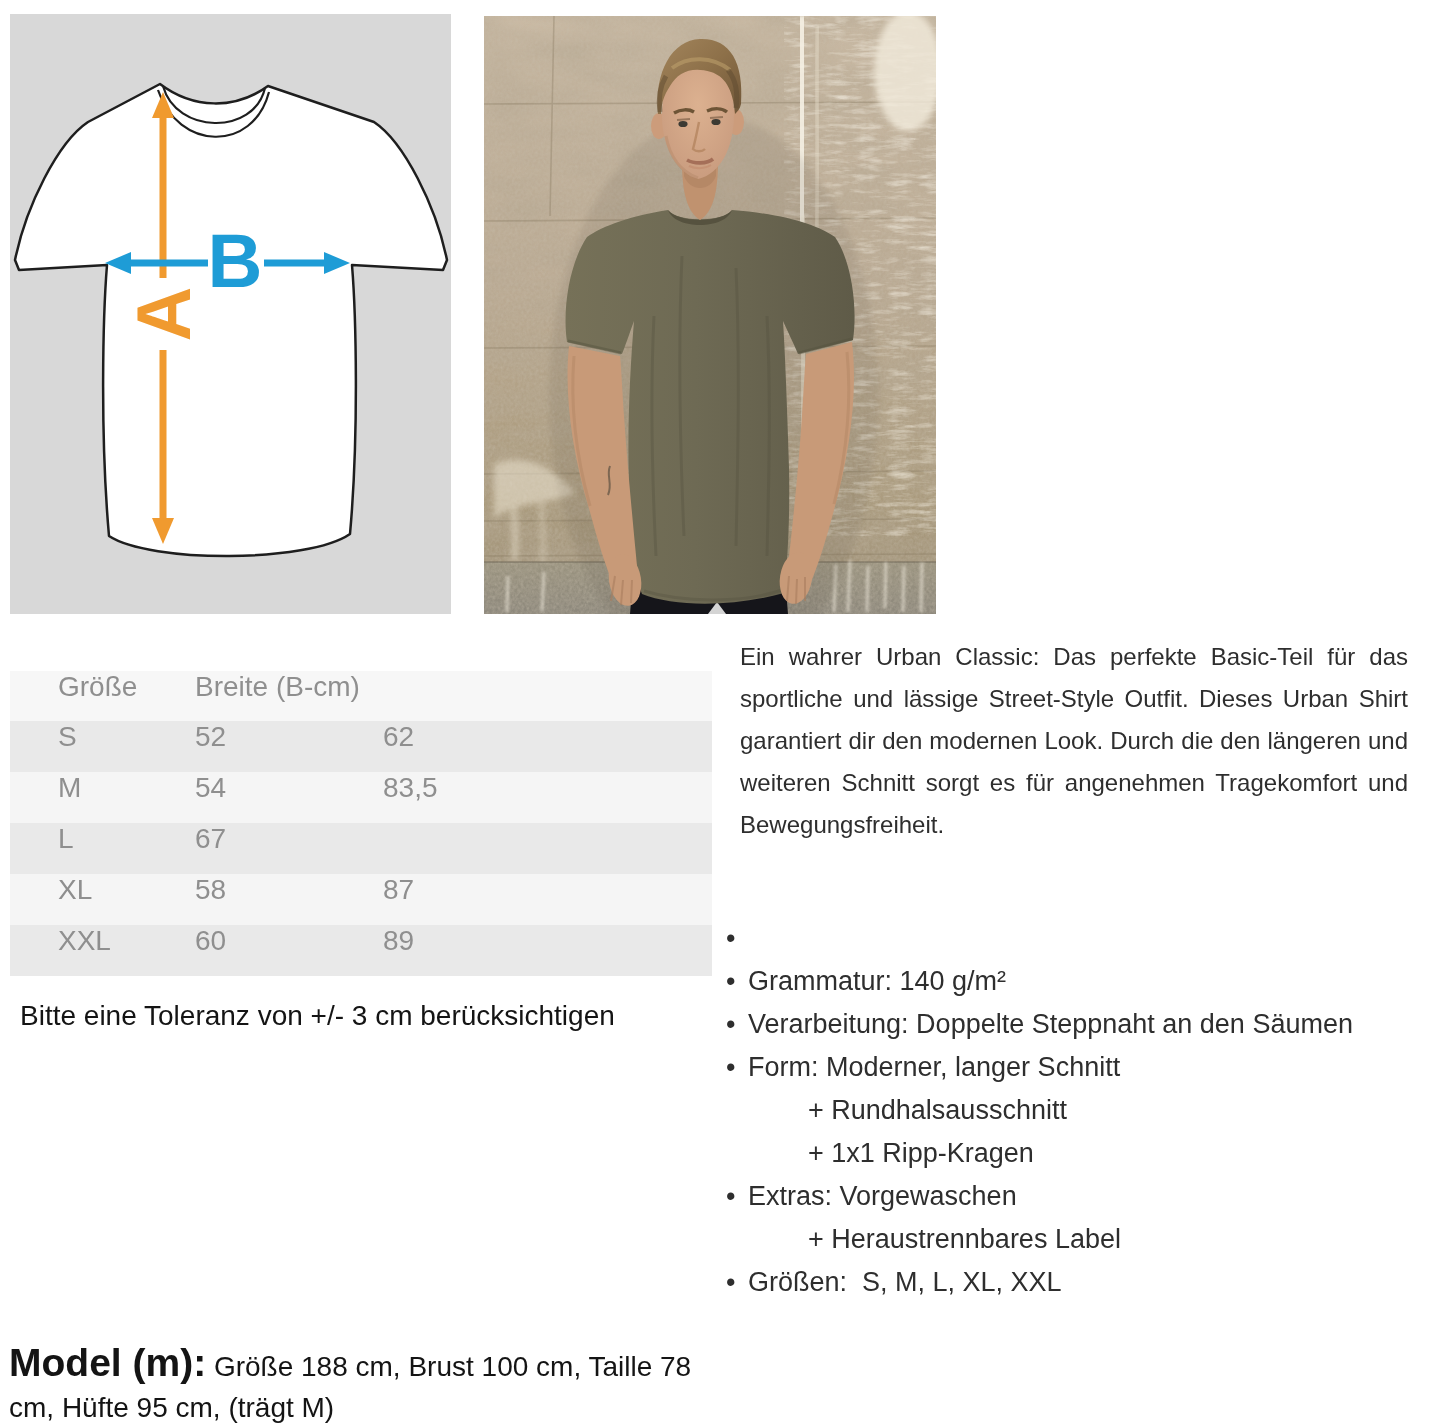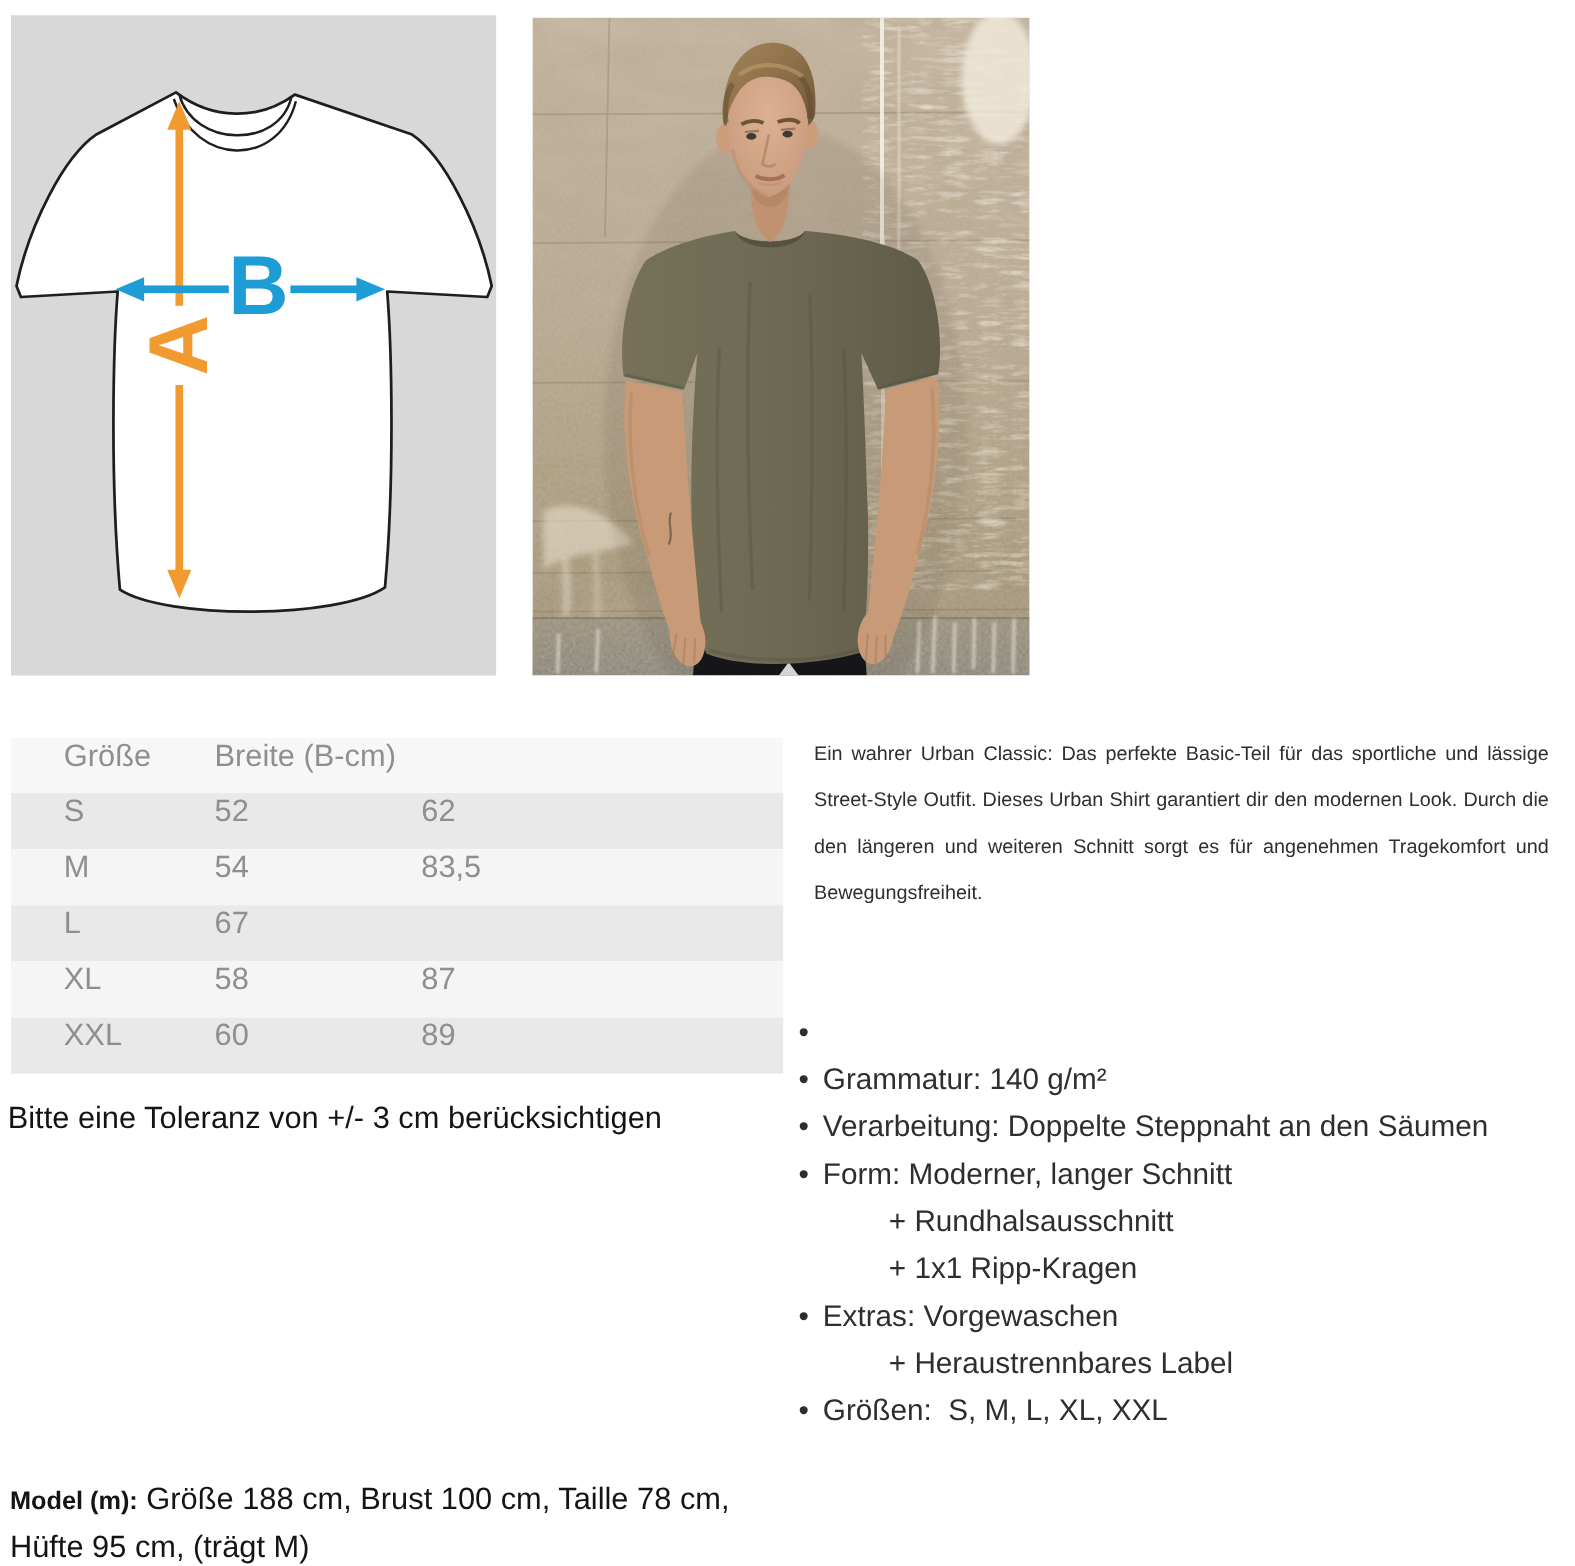--- a/index.html
+++ b/index.html
@@ -30,48 +30,48 @@
   .trow{display:flex;height:51px;}
   .trow.header{height:50px;background:#f7f7f7;}
   .trow.dark{background:#e9e9e9;}
   .trow.light{background:#f5f5f5;}
   .tcell{box-sizing:border-box;padding-left:48px;white-space:nowrap;}
   .c1{width:137px;}
   .c2{width:188px;}
   .c3{flex:1;}
   
   .tolerance{
-    position:absolute;left:7px;top:1000px;width:700px;
+    position:absolute;left:20px;top:1000px;width:700px;
     font-size:28px;color:#141414;
   }
   
   .description{
-    position:absolute;left:740px;top:664px;width:668px;
-    font-size:18px;line-height:42px;color:#2e2e2e;
+    position:absolute;left:740px;top:636px;width:668px;
+    font-size:24px;line-height:42px;color:#2e2e2e;
     text-align:justify;
   }
   
   .features{
     position:absolute;left:726px;top:917px;width:690px;
     font-size:27px;color:#2e2e2e;
   }
   .feature-line{display:flex;align-items:flex-start;line-height:43px;}
   .bullet-dot{
     width:22px;flex:0 0 22px;text-align:left;color:#2e2e2e;
     font-size:27px;line-height:43px;
   }
   .feature-line.indent .bullet-dot{visibility:hidden;}
   .feature-line.indent .feature-text{padding-left:60px;}
   .feature-text{white-space:pre-wrap;}
   
   .model-info{
     position:absolute;left:9px;top:1342px;width:700px;
     font-size:28px;line-height:41px;color:#141414;
   }
-  .model-info b{font-weight:bold;font-size:23px;}
+  .model-info b{font-weight:bold;font-size:39px;}
 </style>
 </head>
 <body>
 
 <div class="page">
 
   <div class="diagram-box">
     <svg viewBox="0 0 441 600">
       <rect x="0" y="0" width="441" height="600" fill="#d8d8d8"></rect>
 

